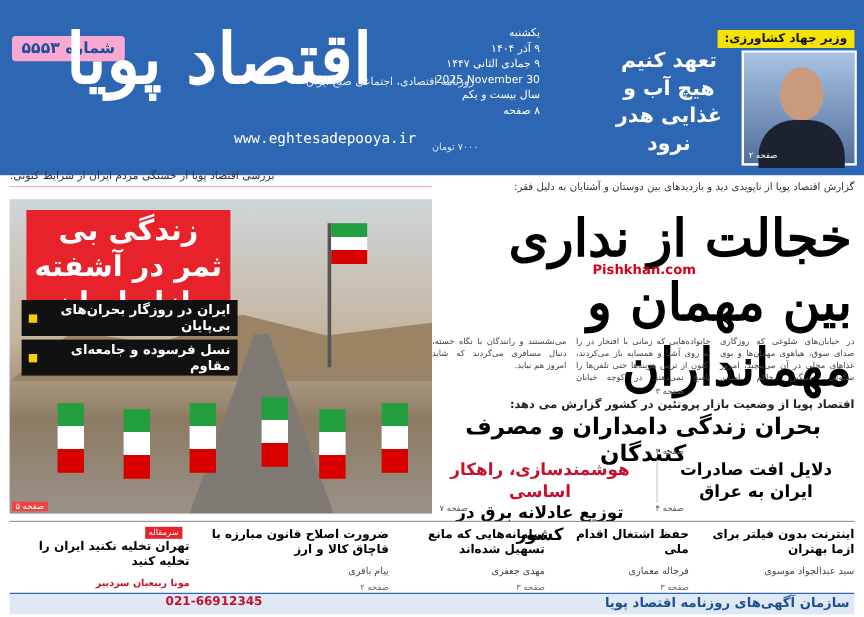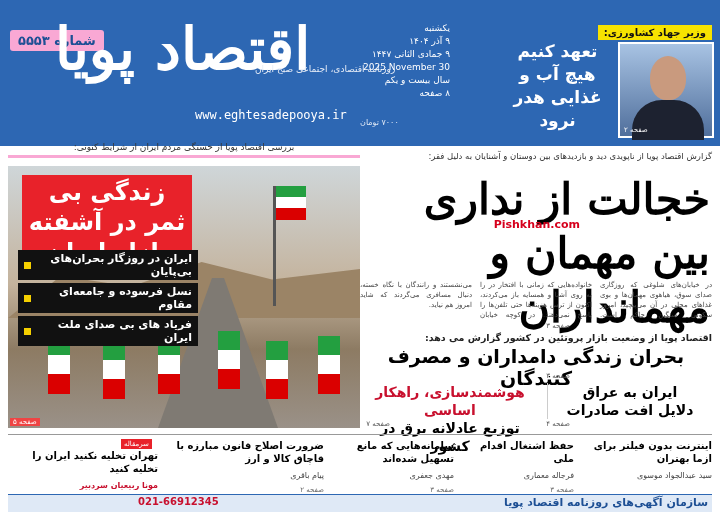--- a/index.html
+++ b/index.html
@@ -20,21 +20,21 @@
   .mh-photo .face{position:absolute;left:30px;top:12px;width:36px;height:44px;background:#c99a7e;border-radius:50% 50% 45% 45%}
   .mh-photo .suit{position:absolute;left:12px;top:56px;width:72px;height:40px;background:#1d2230;border-radius:30px 30px 0 0}
   .mh-photo .page-ref{position:absolute;left:4px;bottom:2px;font-size:7px;color:#fff}
   
   .lead-summary{position:absolute;right:8px;top:150px;width:370px;font-size:8.5px;line-height:12px;color:#333;text-align:right}
   .lead-headline{position:absolute;right:10px;top:172px;width:350px;font-weight:bold;font-size:43px;line-height:54px;text-align:right;color:#000;font-family:"DejaVu Serif",serif}
   .watermark{position:absolute;right:140px;top:218px;color:#d6001c;font-size:11px;font-weight:bold;direction:ltr}
   .lead-body{position:absolute;right:8px;top:280px;width:352px;column-count:3;column-gap:8px;font-size:7px;line-height:10px;color:#444;text-align:justify}
   .lead-page{position:absolute;right:150px;top:322px;font-size:7px;color:#555}
   
-  .left-kicker{position:absolute;left:8px;top:142px;width:352px;font-size:9px;color:#333;text-align:center;border-bottom:3px solid #f9a8d4;padding-bottom:3px}
+  .left-kicker{position:absolute;left:8px;top:142px;width:352px;font-size:9px;color:#333;text-align:left;border-bottom:1px solid #f9a8d4;padding-bottom:3px}
   .left-photo{position:absolute;left:8px;top:166px;width:352px;height:262px;background:linear-gradient(180deg,#cfd6d9 0%,#c4b39d 45%,#8d7b63 70%,#9a9188 100%);overflow:hidden}
   .hill{position:absolute;bottom:110px;left:0;width:100%;height:70px;background:#9b8466;clip-path:polygon(0 100%,15% 40%,35% 55%,55% 20%,75% 45%,100% 30%,100% 100%)}
   .road{position:absolute;bottom:0;left:150px;width:120px;height:150px;background:#7f7a73;clip-path:polygon(45% 0,55% 0,100% 100%,0 100%)}
   .pole{position:absolute;width:3px;background:#555}
   .flag{position:absolute;width:22px;height:58px;background:linear-gradient(180deg,#239f40 0 33%,#fff 33% 66%,#da0000 66% 100%)}
   .feature-box{position:absolute;left:22px;top:175px;width:170px;background:#e8222a;color:#fff;font-weight:bold;font-size:24px;line-height:30px;text-align:center;padding:2px 4px}
   .bullets{position:absolute;left:18px;top:250px;width:180px}
   .bullet{background:#111;color:#fff;font-size:11px;font-weight:bold;padding:2px 6px;margin-bottom:3px;text-align:right;display:flex;align-items:center;justify-content:flex-end;gap:5px}
   .bullet .dot{width:7px;height:7px;background:#f5d000;display:inline-block;flex:0 0 auto}
   .left-page{position:absolute;left:10px;top:418px;font-size:7px;color:#fff;background:#ef4444;padding:0 3px}
@@ -110,34 +110,30 @@
   <div class="feature-box">زندگی بی ثمر در آشفته بازار ایران</div>
   <div class="bullets">
     <div class="bullet">
         <span>ایران در روزگار بحران‌های بی‌پایان</span>
         <span class="dot"></span>
       </div>
     <div class="bullet">
         <span>نسل فرسوده و جامعه‌ای مقاوم</span>
         <span class="dot"></span>
       </div>
-    <div class="bullet">
-        <span>فریاد های بی صدای ملت ایران</span>
-        <span class="dot"></span>
-      </div>
   </div>
   <div class="left-page">صفحه ۵</div>
 
   <div class="mid-kicker">اقتصاد پویا از وضعیت بازار پروتئین در کشور گزارش می دهد:</div>
   <h2 class="mid-headline">بحران زندگی دامداران و مصرف کنندگان</h2>
   <div class="mid-page">صفحه ۳</div>
 
   <div class="box-story story-a">
+    <div>دلایل افت صادرات</div>
     <div>ایران به عراق</div>
-    <div>دلایل افت صادرات</div>
   </div>
   <div class="box-page" style="right:150px;top:420px">صفحه ۴</div>
 
   <div class="box-story story-b">
     <div class="line1">هوشمندسازی، راهکار اساسی</div>
     <div>توزیع عادلانه برق در کشور</div>
   </div>
   <div class="box-page" style="right:330px;top:420px">صفحه ۷</div>
 
   <div class="bottom-row">

